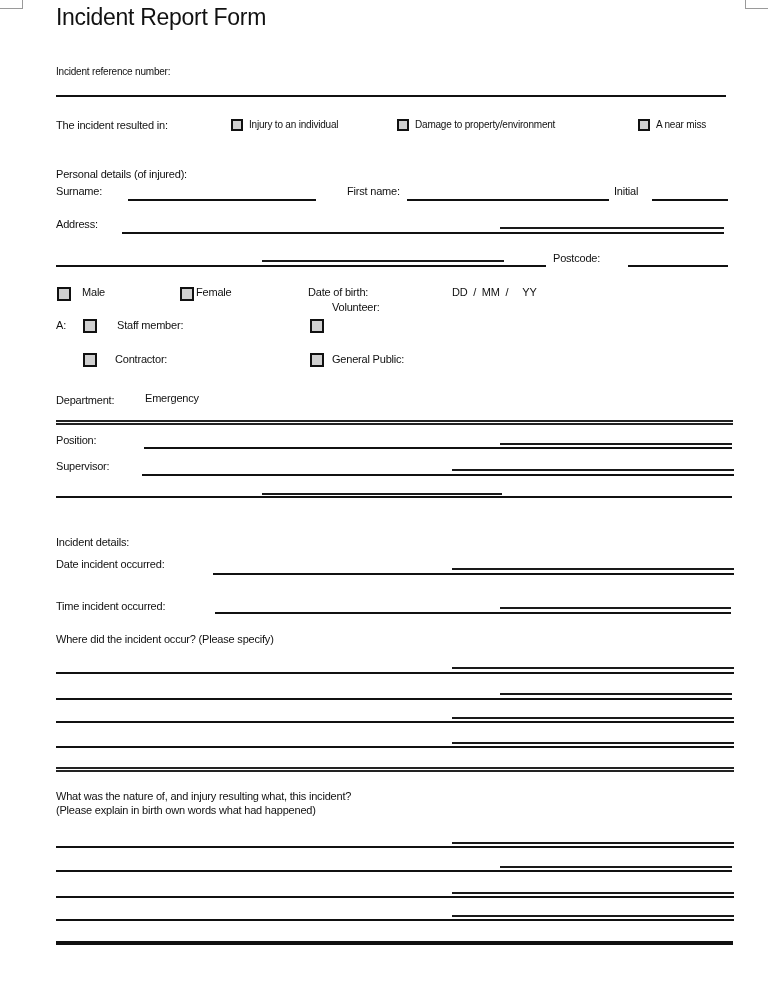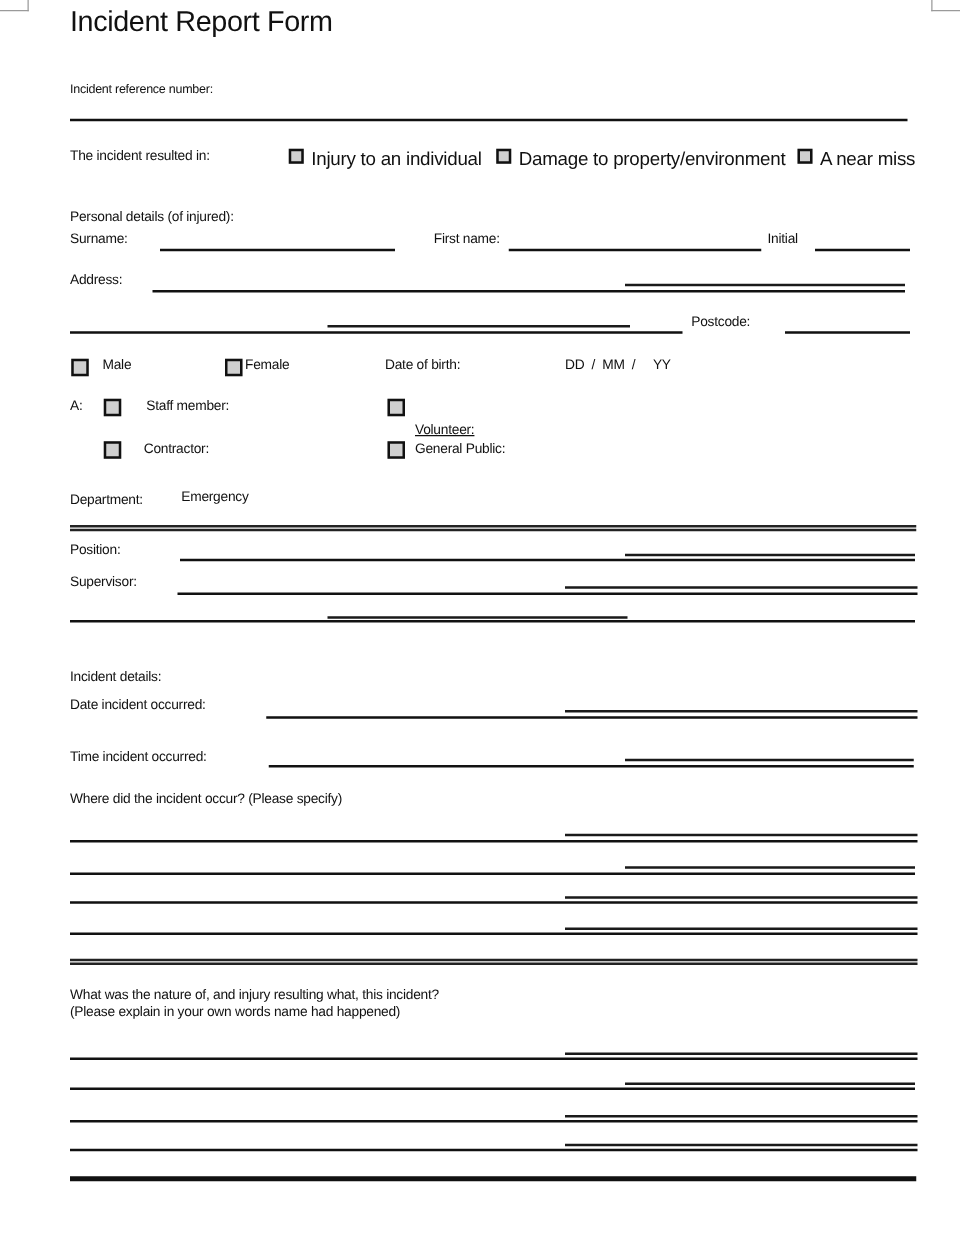--- a/index.html
+++ b/index.html
@@ -15,21 +15,21 @@
     .lbl { font-size: 11px; letter-spacing: -0.2px; color: #111; }
     .bold { font-weight: normal; }
     .line { position: absolute; height: 2px; background: #111; }
     .dbl { position: absolute; height: 5px; border-top: 2px solid #222; border-bottom: 2px solid #222; box-sizing: border-box; }
     .seg { position: absolute; height: 2px; background: #1a1a1a; }
     .cb {
       position: absolute; width: 10px; height: 10px; border: 2px solid #111; background: #d0d0d0;
       box-sizing: content-box; display: inline-block;
     }
     .cb.small { width: 8px; height: 8px; }
-    .inline { position: absolute; white-space: nowrap; font-size: 15px; letter-spacing: -0.2px; }
+    .inline { position: absolute; white-space: nowrap; font-size: 10px; letter-spacing: -0.2px; }
   </style>
 </head>
 <body>
 
 <div class="corner tl"></div>
 <div class="corner tr"></div>
 
 <div class="abs title">Incident Report Form</div>
 
 <div class="abs lbl bold" style="left:56px; top:66px; font-size:10px;">Incident reference number:</div>
@@ -64,21 +64,21 @@
 <div class="abs lbl" style="left:82px; top:286px;">Male</div>
 <span class="cb" style="left:180px; top:287px;"></span>
 <div class="abs lbl" style="left:196px; top:286px;">Female</div>
 <div class="abs lbl" style="left:308px; top:286px;">Date of birth:</div>
 <div class="abs lbl bold" style="left:452px; top:286px; white-space:pre;">DD  /  MM  /     YY</div>
 
 <div class="abs lbl" style="left:56px; top:319px;">A:</div>
 <span class="cb" style="left:83px; top:319px;"></span>
 <div class="abs lbl" style="left:117px; top:319px;">Staff member:</div>
 <span class="cb" style="left:310px; top:319px;"></span>
-<div class="abs lbl" style="left:332px; top:338px;text-decoration:underline;">Volunteer:</div>
+<div class="abs lbl" style="left:332px; top:301px;">Volunteer:</div>
 
 <span class="cb" style="left:83px; top:353px;"></span>
 <div class="abs lbl" style="left:115px; top:353px;">Contractor:</div>
 <span class="cb" style="left:310px; top:353px;"></span>
 <div class="abs lbl" style="left:332px; top:353px;">General Public:</div>
 
 <div class="abs lbl" style="left:56px; top:394px;">Department:</div>
 <div class="abs lbl" style="left:145px; top:392px;">Emergency</div>
 <div class="dbl" style="left:56px; top:420px; width:677px;"></div>
 
@@ -108,21 +108,21 @@
 <div class="seg" style="left:452px; top:667px; width:282px;"></div>
 <div class="line" style="left:56px; top:698px; width:676px;"></div>
 <div class="seg" style="left:500px; top:693px; width:232px;"></div>
 <div class="line" style="left:56px; top:721px; width:678px;"></div>
 <div class="seg" style="left:452px; top:717px; width:282px;"></div>
 <div class="line" style="left:56px; top:746px; width:678px;"></div>
 <div class="seg" style="left:452px; top:742px; width:282px;"></div>
 <div class="dbl" style="left:56px; top:767px; width:678px;"></div>
 
 <div class="abs lbl" style="left:56px; top:790px;">What was the nature of, and injury resulting what, this incident?</div>
-<div class="abs lbl" style="left:56px; top:804px;">(Please explain in your own words name had happened)</div>
+<div class="abs lbl" style="left:56px; top:804px;">(Please explain in birth own words what had happened)</div>
 
 <div class="line" style="left:56px; top:846px; width:678px;"></div>
 <div class="seg" style="left:452px; top:842px; width:282px;"></div>
 <div class="line" style="left:56px; top:870px; width:676px;"></div>
 <div class="seg" style="left:500px; top:866px; width:232px;"></div>
 <div class="line" style="left:56px; top:896px; width:678px;"></div>
 <div class="seg" style="left:452px; top:892px; width:282px;"></div>
 <div class="line" style="left:56px; top:919px; width:678px;"></div>
 <div class="seg" style="left:452px; top:915px; width:282px;"></div>
 <div class="line" style="left:56px; top:941px; width:677px; height:4px;"></div>

